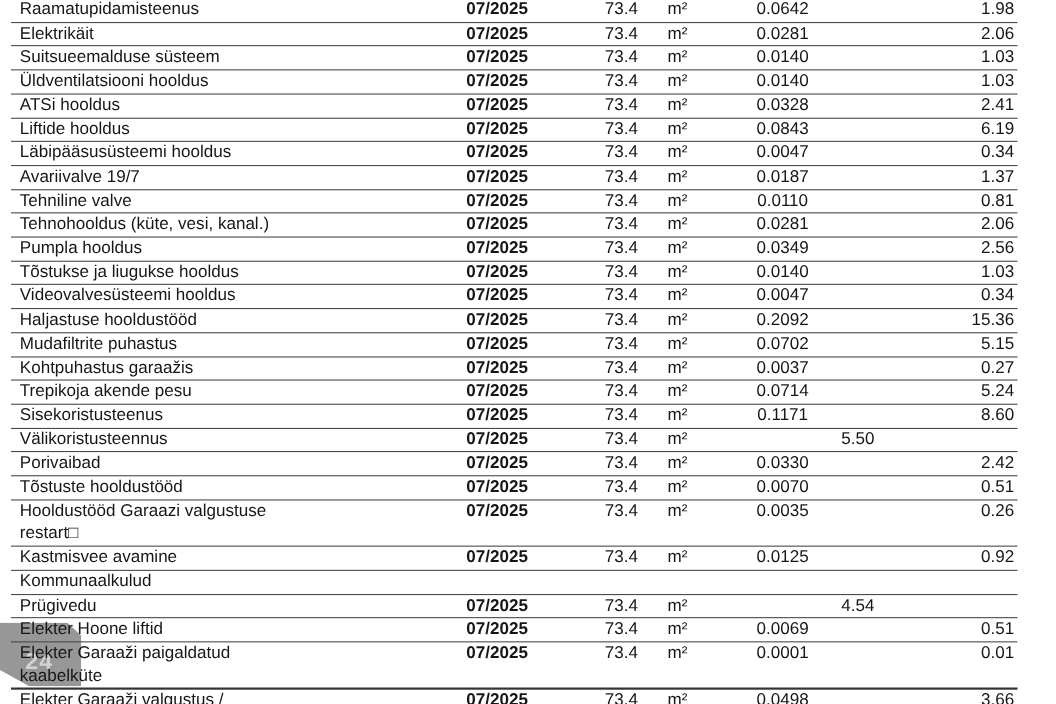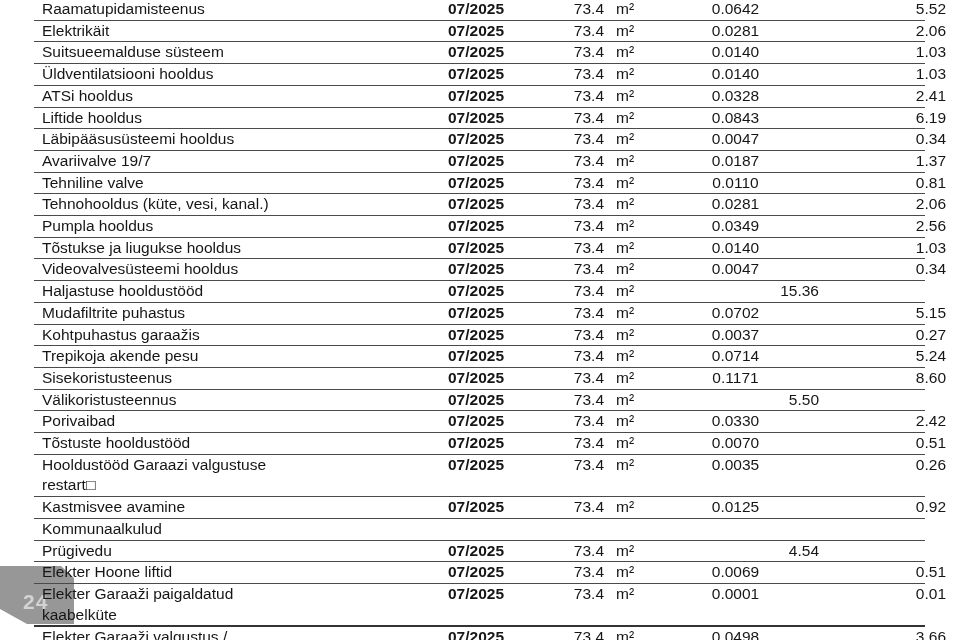--- a/index.html
+++ b/index.html
@@ -37,49 +37,48 @@
     width: 915px;
     color: #161616;
     font-size: 15.5px;
   }
   .row {
     display: grid;
     grid-template-columns: 312px 150px 100px 45px 173px 127px;
     align-items: start;
     border-bottom: 1px solid #4a4a4a;
     padding-left: 8px;
-    margin-left: 24px;
   }
   
   .row:nth-last-child(2) { border-bottom: 2px solid #333333; }
   .cell { line-height: 20.7px; white-space: pre-wrap; }
   .c-name  { text-align: left; }
   .c-name .name-text { display: inline-block; max-width: 255px; }
   .c-period{ text-align: right; font-weight: bold; }
   .c-area  { text-align: right; }
-  .c-unit  { text-align: left; padding-left: 12px; }
+  .c-unit  { text-align: right; padding-left: 12px; }
   .c-rate  { text-align: center; }
   .c-amount{ text-align: right; padding-right: 3px; }
   .row.section .c-name { font-weight: 400; }
 </style>
 </head>
 <body>
 
 <div class="page">
   <div class="watermark">
     <span class="wm-num">24</span>
   </div>
   <div class="table" id="tbl">
       <div class="row">
     <div class="cell c-name"><span class="name-text">Raamatupidamisteenus</span></div>
     <div class="cell c-period">07/2025</div>
     <div class="cell c-area">73.4</div>
     <div class="cell c-unit">m²</div>
     <div class="cell c-rate">0.0642</div>
-    <div class="cell c-amount">5.52</div>
+    <div class="cell c-amount">1.98</div>
   </div>
       <div class="row">
     <div class="cell c-name"><span class="name-text">Elektrikäit</span></div>
     <div class="cell c-period">07/2025</div>
     <div class="cell c-area">73.4</div>
     <div class="cell c-unit">m²</div>
     <div class="cell c-rate">0.0281</div>
     <div class="cell c-amount">2.06</div>
   </div>
       <div class="row">
@@ -168,20 +167,21 @@
     <div class="cell c-area">73.4</div>
     <div class="cell c-unit">m²</div>
     <div class="cell c-rate">0.0047</div>
     <div class="cell c-amount">0.34</div>
   </div>
       <div class="row">
     <div class="cell c-name"><span class="name-text">Haljastuse hooldustööd</span></div>
     <div class="cell c-period">07/2025</div>
     <div class="cell c-area">73.4</div>
     <div class="cell c-unit">m²</div>
+    <div class="cell c-rate">0.2092</div>
     <div class="cell c-amount">15.36</div>
   </div>
       <div class="row">
     <div class="cell c-name"><span class="name-text">Mudafiltrite puhastus</span></div>
     <div class="cell c-period">07/2025</div>
     <div class="cell c-area">73.4</div>
     <div class="cell c-unit">m²</div>
     <div class="cell c-rate">0.0702</div>
     <div class="cell c-amount">5.15</div>
   </div>

